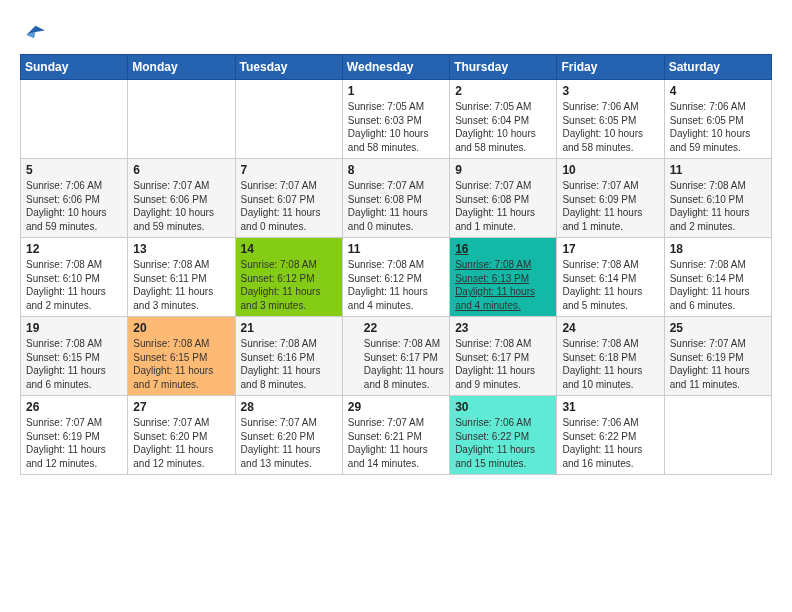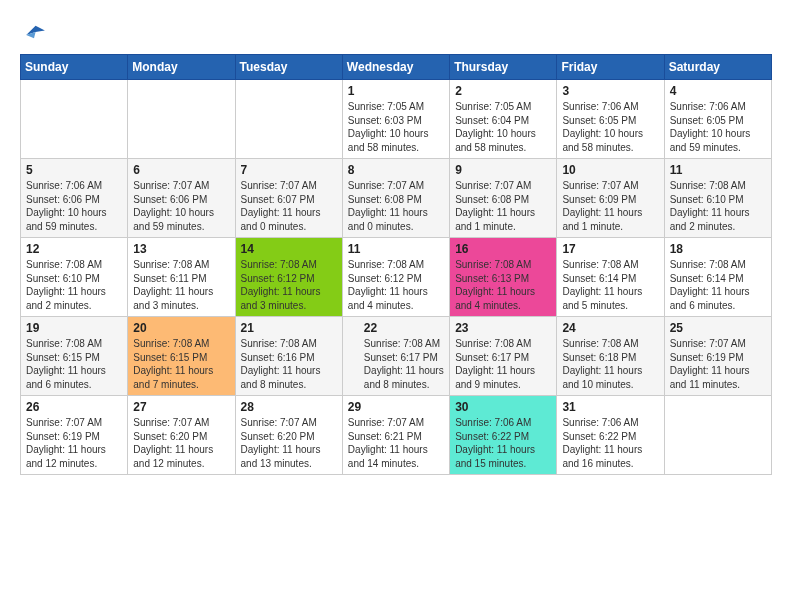--- a/index.html
+++ b/index.html
@@ -247,21 +247,21 @@
 Daylight: 11 hours
 and 3 minutes.</div>
           </td>
           <td style="background: rgb(255, 255, 255);">
             <span class="day-num">11</span>
             <div class="day-info">Sunrise: 7:08 AM
 Sunset: 6:12 PM
 Daylight: 11 hours
 and 4 minutes.</div>
           </td>
-          <td style="background: #ec4899;">
+          <td style="background: #14b8a6; text-decoration: underline;">
             <span class="day-num">16</span>
             <div class="day-info">Sunrise: 7:08 AM
 Sunset: 6:13 PM
 Daylight: 11 hours
 and 4 minutes.</div>
           </td>
           <td style="background: rgb(255, 255, 255);">
             <span class="day-num">17</span>
             <div class="day-info">Sunrise: 7:08 AM
 Sunset: 6:14 PM

